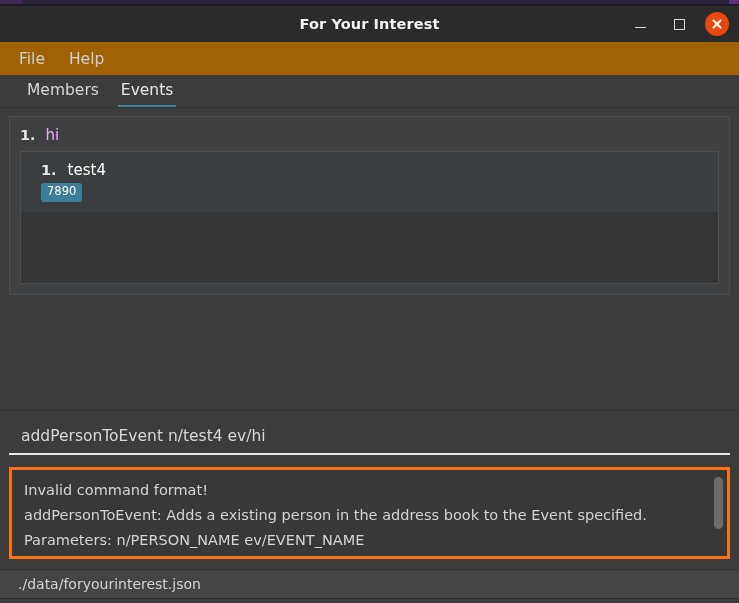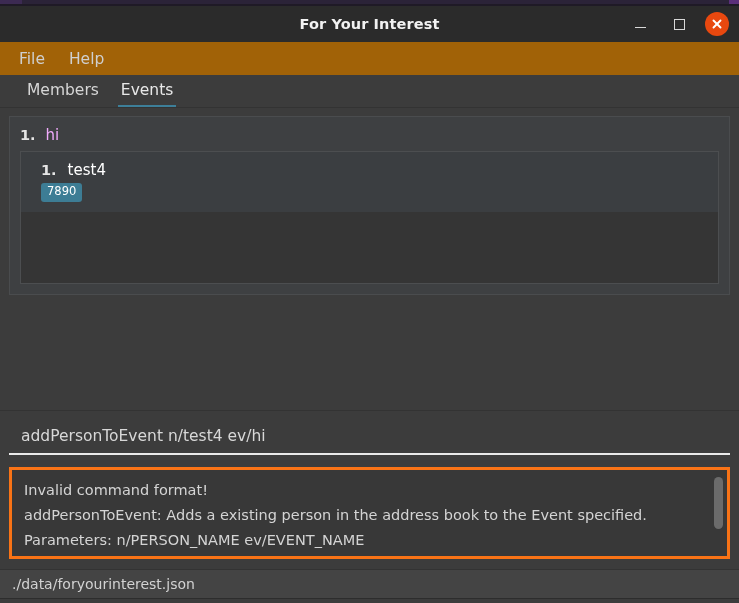--- a/index.html
+++ b/index.html
@@ -258,21 +258,21 @@
   
   .statusbar {
     flex: 0 0 auto;
     margin-top: 10px;
     height: 30px;
     background: #444444;
     border-top: 1px solid #333333;
     border-bottom: 1px solid #2d2d2d;
     display: flex;
     align-items: center;
-    padding-left: 12px;
+    padding-left: 18px;
   }
   .statusbar-text {
     font-size: 14px;
     color: #d2d2d2;
   }
   .bottom-edge {
     flex: 0 0 auto;
     height: 6px;
     background: #3c3c3c;
   }

